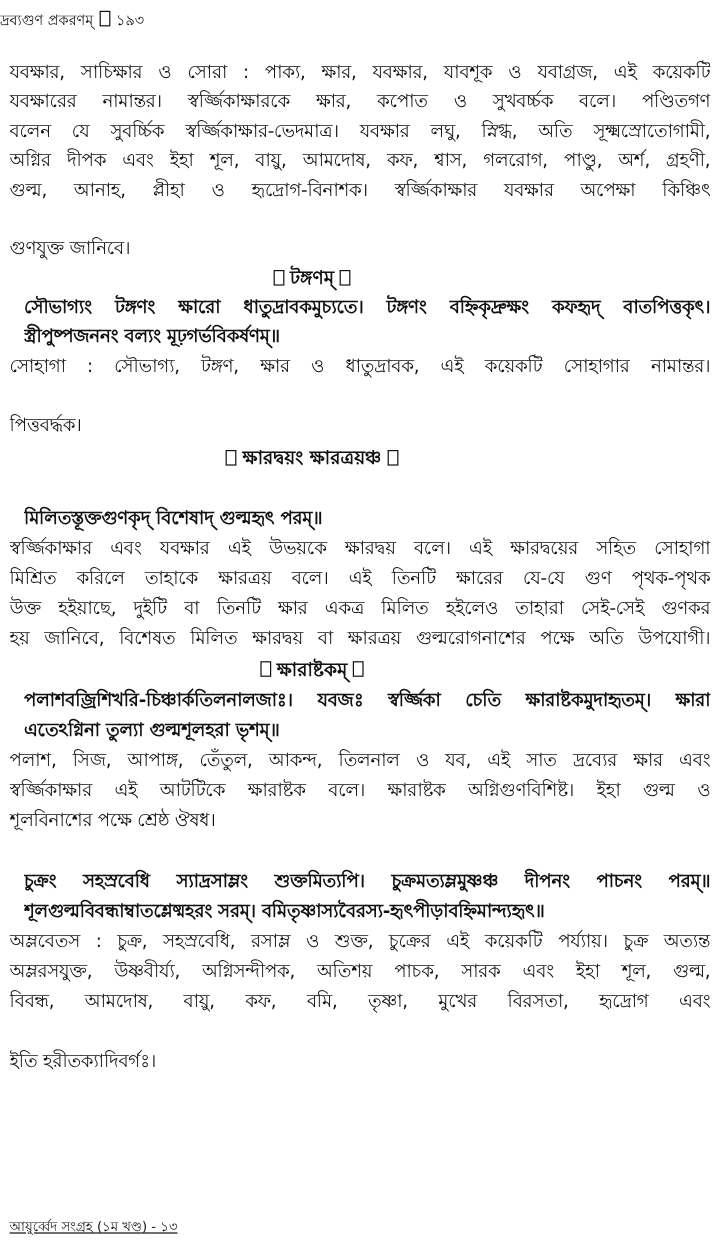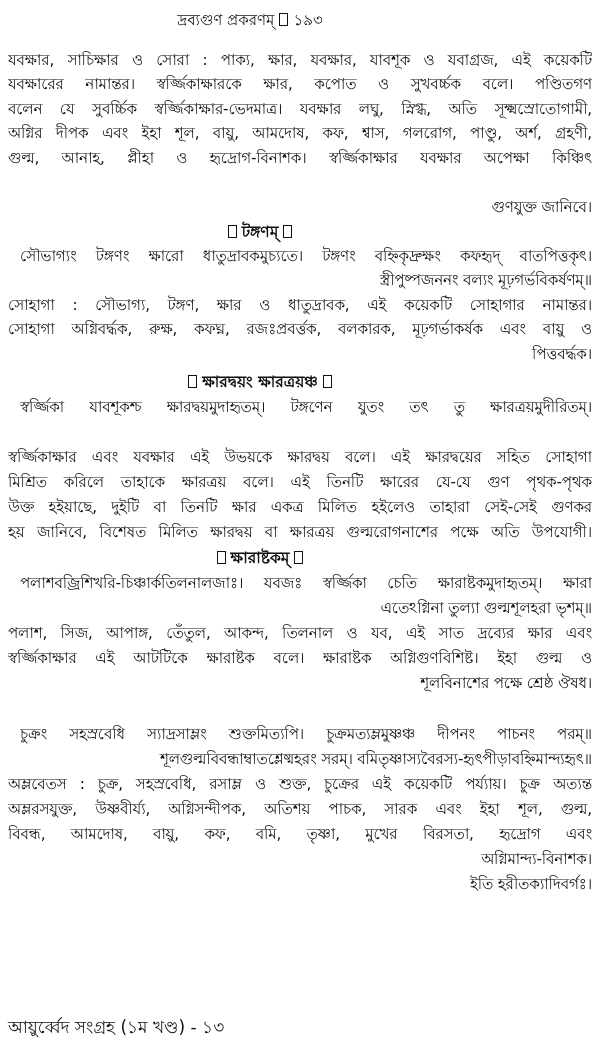--- a/index.html
+++ b/index.html
@@ -1,63 +1,61 @@
 <!DOCTYPE html>
 <html><head>
 <meta charset="utf-8">
 <style>
   html, body { margin: 0; padding: 0; background: #ffffff; }
   body { width: 600px; height: 1041px; overflow: hidden; color: #111; font-family: "DejaVu Sans", "Liberation Sans", sans-serif; }
   .page { position: relative; width: 600px; height: 1041px; }
-  .hdr { position: absolute; top: 8px; left: 0; width: 500px; text-align: center; font-size: 15px; }
-  .line { position: absolute; left: 8px; width: 584px; font-size: 15.2px; white-space: nowrap; overflow: hidden; line-height: 22px; letter-spacing: -0.2px; text-align: right; }
+  .hdr { position: absolute; top: 8px; left: 0; width: 500px; text-align: left; font-size: 12px; }
+  .line { position: absolute; left: 8px; width: 584px; font-size: 15.2px; white-space: nowrap; overflow: hidden; line-height: 22px; letter-spacing: -0.2px; }
   .line.j { text-align: justify; text-align-last: justify; }
-  .line.ind { left: 20px; width: 572px; }
+  .line.ind { left: 20px; width: 572px; font-weight: bold; }
   .sec { position: absolute; left: 0; width: 520px; text-align: center; font-size: 15.5px; font-weight: bold; line-height: 22px; }
   .box { display: inline-block; width: 7px; height: 11px; border: 1.6px solid #111; vertical-align: -1px; margin: 0 5px; }
-  .foot { position: absolute; left: 8px; top: 1014px; font-size: 17px; }
+  .foot { position: absolute; left: 8px; top: 1014px; font-size: 11px; text-decoration: underline; }
 </style>
 </head>
 <body>
 
 <div class="page">
   <div class="hdr">
     <span>দ্রব্যগুণ প্রকরণম্</span><span class="box"></span><span>১৯৩</span>
   </div>
 
   <div class="line j" style="top:49px">যবক্ষার, সাচিক্ষার ও সোরা : পাক্য, ক্ষার, যবক্ষার, যাবশূক ও যবাগ্রজ, এই কয়েকটি</div>
   <div class="line j" style="top:73px">যবক্ষারের নামান্তর। স্বর্জ্জিকাক্ষারকে ক্ষার, কপোত ও সুখবর্চ্চক বলে। পণ্ডিতগণ</div>
   <div class="line j" style="top:122px">অগ্নির দীপক এবং ইহা শূল, বায়ু, আমদোষ, কফ, শ্বাস, গলরোগ, পাণ্ডু, অর্শ, গ্রহণী,</div>
   <div class="line j" style="top:98px">বলেন যে সুবর্চ্চিক স্বর্জ্জিকাক্ষার-ভেদমাত্র। যবক্ষার লঘু, স্নিগ্ধ, অতি সূক্ষ্মস্রোতোগামী,</div>
   <div class="line j" style="top:147px">গুল্ম, আনাহ, প্লীহা ও হৃদ্রোগ-বিনাশক। স্বর্জ্জিকাক্ষার যবক্ষার অপেক্ষা কিঞ্চিৎ</div>
   <div class="line" style="top:196px">গুণযুক্ত জানিবে।</div>
 
   <div class="sec" style="top:221px"><span class="box"></span><span>টঙ্গণম্</span><span class="box"></span></div>
   <div class="line j ind" style="top:245px">সৌভাগ্যং টঙ্গণং ক্ষারো ধাতুদ্রাবকমুচ্যতে। টঙ্গণং বহ্নিকৃদ্রুক্ষং কফহৃদ্ বাতপিত্তকৃৎ।</div>
   <div class="line ind" style="top:269px">স্ত্রীপুষ্পজননং বল্যং মূঢ়গর্ভবিকর্ষণম্॥</div>
   <div class="line j" style="top:294px">সোহাগা : সৌভাগ্য, টঙ্গণ, ক্ষার ও ধাতুদ্রাবক, এই কয়েকটি সোহাগার নামান্তর।</div>
-  <div class="line j" style="top:318px">সোহাগা অগ্নিবর্দ্ধক, রুক্ষ, কফঘ্ন, রজঃপ্রবর্ত্তক, বলকারক, মূঢ়গর্ভাকর্ষক এবং বায়ু ও</div>
   <div class="line" style="top:343px">পিত্তবর্দ্ধক।</div>
 
   <div class="sec" style="top:371px"><span class="box"></span><span>ক্ষারদ্বয়ং ক্ষারত্রয়ঞ্চ</span><span class="box"></span></div>
-  <div class="line j ind" style="top:396px">স্বর্জ্জিকা যাবশূকশ্চ ক্ষারদ্বয়মুদাহৃতম্। টঙ্গণেন যুতং তৎ তু ক্ষারত্রয়মুদীরিতম্।</div>
+  <div class="line ind" style="top:421px">মিলিতস্তূক্তগুণকৃদ্ বিশেষাদ্ গুল্মহৃৎ পরম্॥</div>
   <div class="line j" style="top:446px">স্বর্জ্জিকাক্ষার এবং যবক্ষার এই উভয়কে ক্ষারদ্বয় বলে। এই ক্ষারদ্বয়ের সহিত সোহাগা</div>
   <div class="line j" style="top:471px">মিশ্রিত করিলে তাহাকে ক্ষারত্রয় বলে। এই তিনটি ক্ষারের যে-যে গুণ পৃথক-পৃথক</div>
   <div class="line j" style="top:496px">উক্ত হইয়াছে, দুইটি বা তিনটি ক্ষার একত্র মিলিত হইলেও তাহারা সেই-সেই গুণকর</div>
   <div class="line j" style="top:521px">হয় জানিবে, বিশেষত মিলিত ক্ষারদ্বয় বা ক্ষারত্রয় গুল্মরোগনাশের পক্ষে অতি উপযোগী।</div>
 
   <div class="sec" style="top:547px"><span class="box"></span><span>ক্ষারাষ্টকম্</span><span class="box"></span></div>
   <div class="line j ind" style="top:572px">পলাশবজ্রিশিখরি-চিঞ্চার্কতিলনালজাঃ। যবজঃ স্বর্জ্জিকা চেতি ক্ষারাষ্টকমুদাহৃতম্। ক্ষারা</div>
   <div class="line ind" style="top:597px">এতেঽগ্নিনা তুল্যা গুল্মশূলহরা ভৃশম্॥</div>
   <div class="line j" style="top:622px">পলাশ, সিজ, আপাঙ্গ, তেঁতুল, আকন্দ, তিলনাল ও যব, এই সাত দ্রব্যের ক্ষার এবং</div>
   <div class="line j" style="top:647px">স্বর্জ্জিকাক্ষার এই আটটিকে ক্ষারাষ্টক বলে। ক্ষারাষ্টক অগ্নিগুণবিশিষ্ট। ইহা গুল্ম ও</div>
   <div class="line" style="top:672px">শূলবিনাশের পক্ষে শ্রেষ্ঠ ঔষধ।</div>
 
   <div class="line j ind" style="top:723px">চুক্রং সহস্রবেধি স্যাদ্রসাম্লং শুক্তমিত্যপি। চুক্রমত্যম্লমুষ্ণঞ্চ দীপনং পাচনং পরম্॥</div>
   <div class="line ind" style="top:748px">শূলগুল্মবিবন্ধাম্বাতশ্লেষ্মহরং সরম্। বমিতৃষ্ণাস্যবৈরস্য-হৃৎপীড়াবহ্নিমান্দ্যহৃৎ॥</div>
   <div class="line j" style="top:798px">অম্লরসযুক্ত, উষ্ণবীর্য্য, অগ্নিসন্দীপক, অতিশয় পাচক, সারক এবং ইহা শূল, গুল্ম,</div>
   <div class="line j" style="top:773px">অম্লবেতস : চুক্র, সহস্রবেধি, রসাম্ল ও শুক্ত, চুক্রের এই কয়েকটি পর্য্যায়। চুক্র অত্যন্ত</div>
   <div class="line j" style="top:823px">বিবন্ধ, আমদোষ, বায়ু, কফ, বমি, তৃষ্ণা, মুখের বিরসতা, হৃদ্রোগ এবং</div>
-  <div class="line" style="top:848px">অগ্নিমান্দ্য-বিনাশক।</div>
   <div class="line" style="top:873px">ইতি হরীতক্যাদিবর্গঃ।</div>
 
   <div class="foot">আয়ুর্ব্বেদ সংগ্রহ (১ম খণ্ড) - ১৩</div>
 </div>
 
 </body></html>

